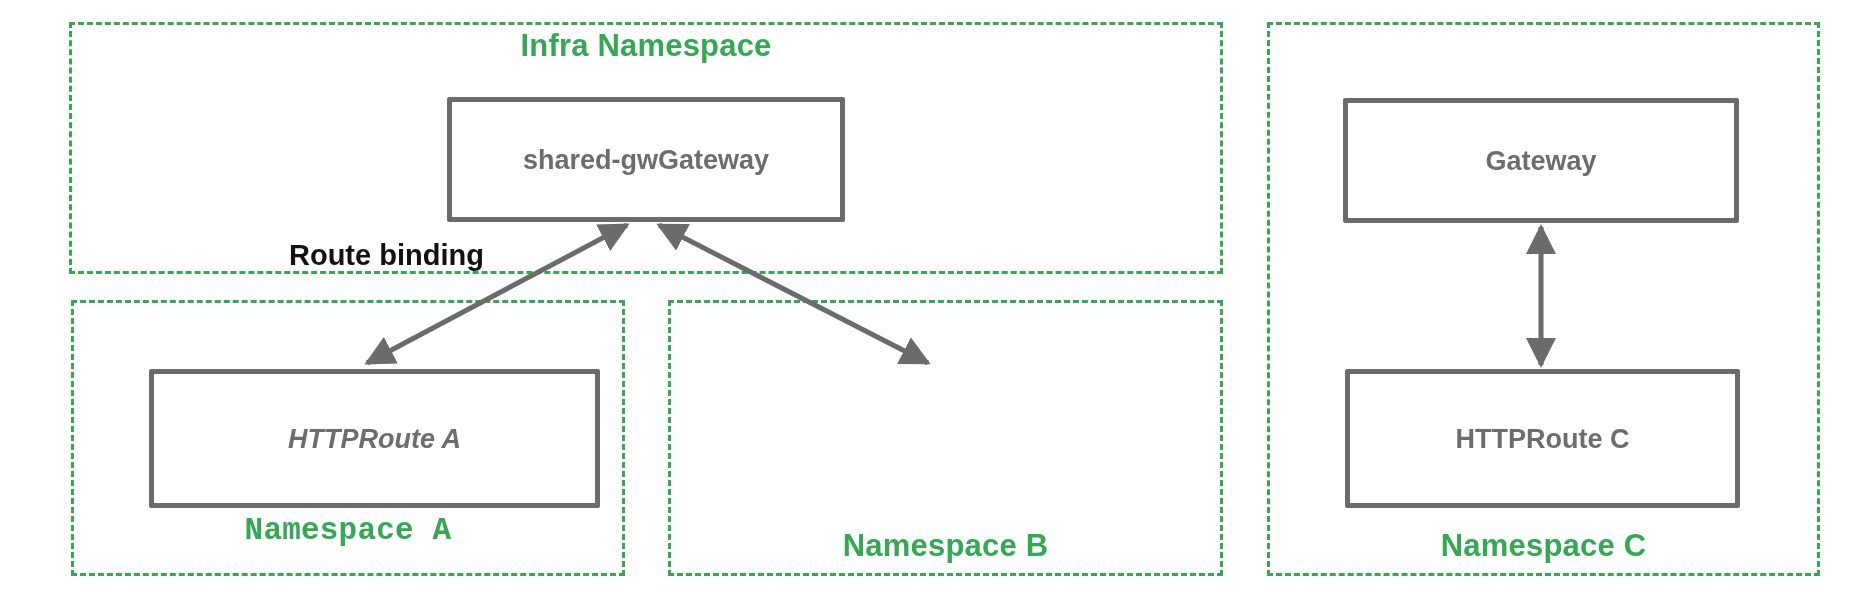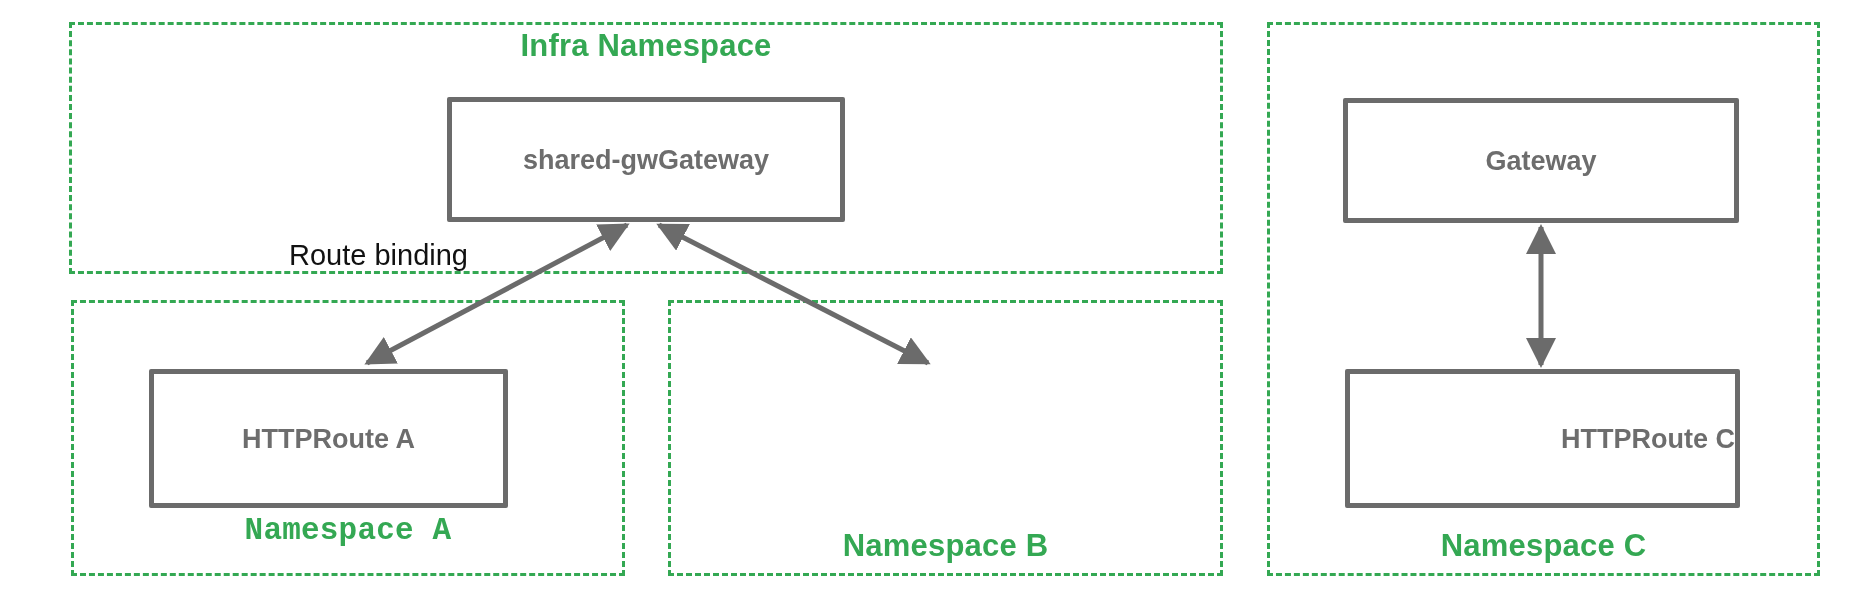--- a/index.html
+++ b/index.html
@@ -43,21 +43,21 @@
     justify-content:center;
     font-weight:bold;
     font-size:27px;
     color:var(--node-text-gray);
     line-height:40px;
     text-align:center;
   }
   .annotation{
     position:absolute;
     font-size:29px;
-    font-weight:normal;
+    font-weight:bold;
     color:var(--annotation-text);
     white-space:nowrap;
   }
   svg.arrows{
     position:absolute;left:0;top:0;
     pointer-events:none;
   }
   svg.arrows line{
     stroke:var(--node-border-gray);
     stroke-width:5;
@@ -96,28 +96,28 @@
     <line x1="627" y1="225" x2="367" y2="363" marker-start="url(#arrowhead)" marker-end="url(#arrowhead)"></line>
     <line x1="659" y1="225" x2="928" y2="363" marker-start="url(#arrowhead)" marker-end="url(#arrowhead)"></line>
     <line x1="1541" y1="227" x2="1541" y2="365" marker-start="url(#arrowhead)" marker-end="url(#arrowhead)"></line>
   </svg>
 
   <div class="node" style="left:447px;top:97px;width:398px;height:125px;">
     <span>shared-gw</span>
     <span>Gateway</span>
   </div>
 
-  <div class="node" style="left:149px;top:369px;width:359px;height:139px;">
+  <div class="node" style="left:149px;top:369px;width:451px;height:139px;font-style:italic;">
     <span>HTTPRoute A</span>
   </div>
 
 
   <div class="node" style="left:1343px;top:98px;width:396px;height:125px;">
     <span>Gateway</span>
   </div>
 
-  <div class="node" style="left:1345px;top:369px;width:395px;height:139px;justify-content:flex-end;">
+  <div class="node" style="left:1345px;top:369px;width:395px;height:139px;">
     <span>HTTPRoute C</span>
   </div>
 
   <div class="annotation" style="left:289px;top:239px;">Route binding</div>
 
 </div>
 
 </body></html>

